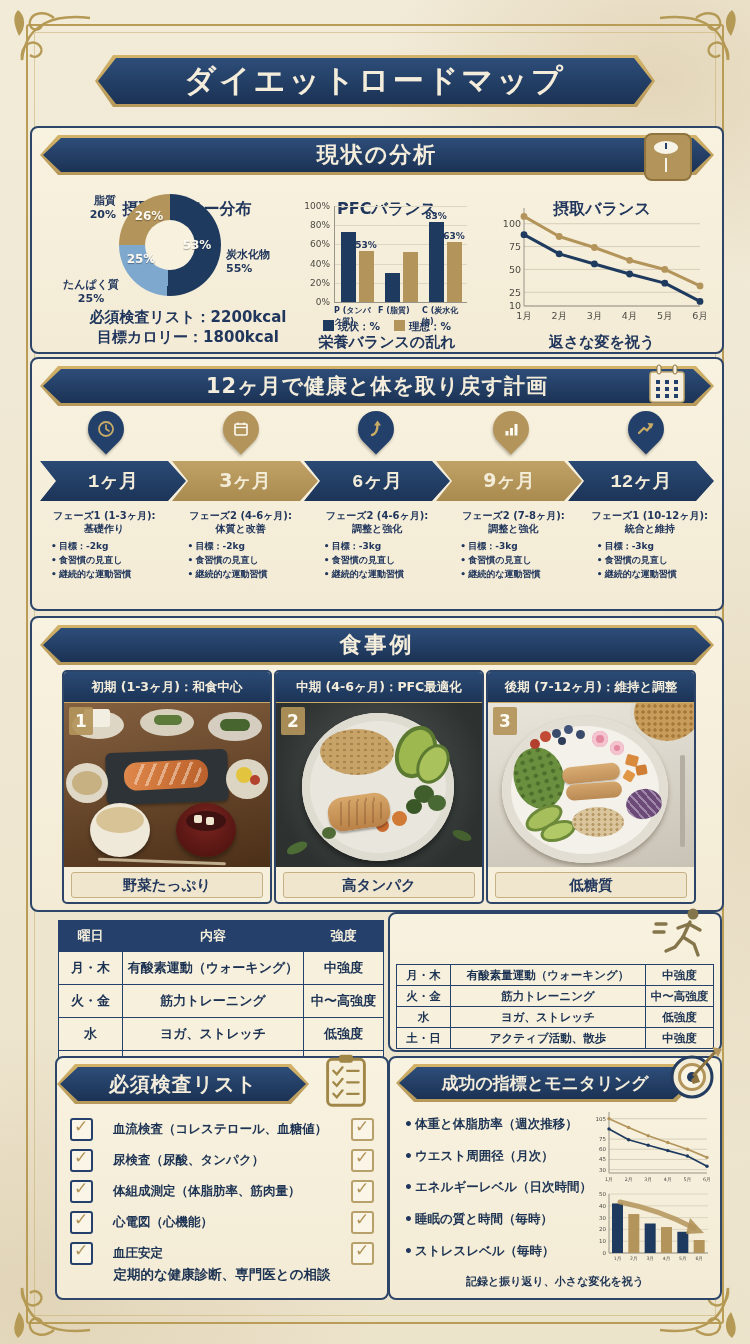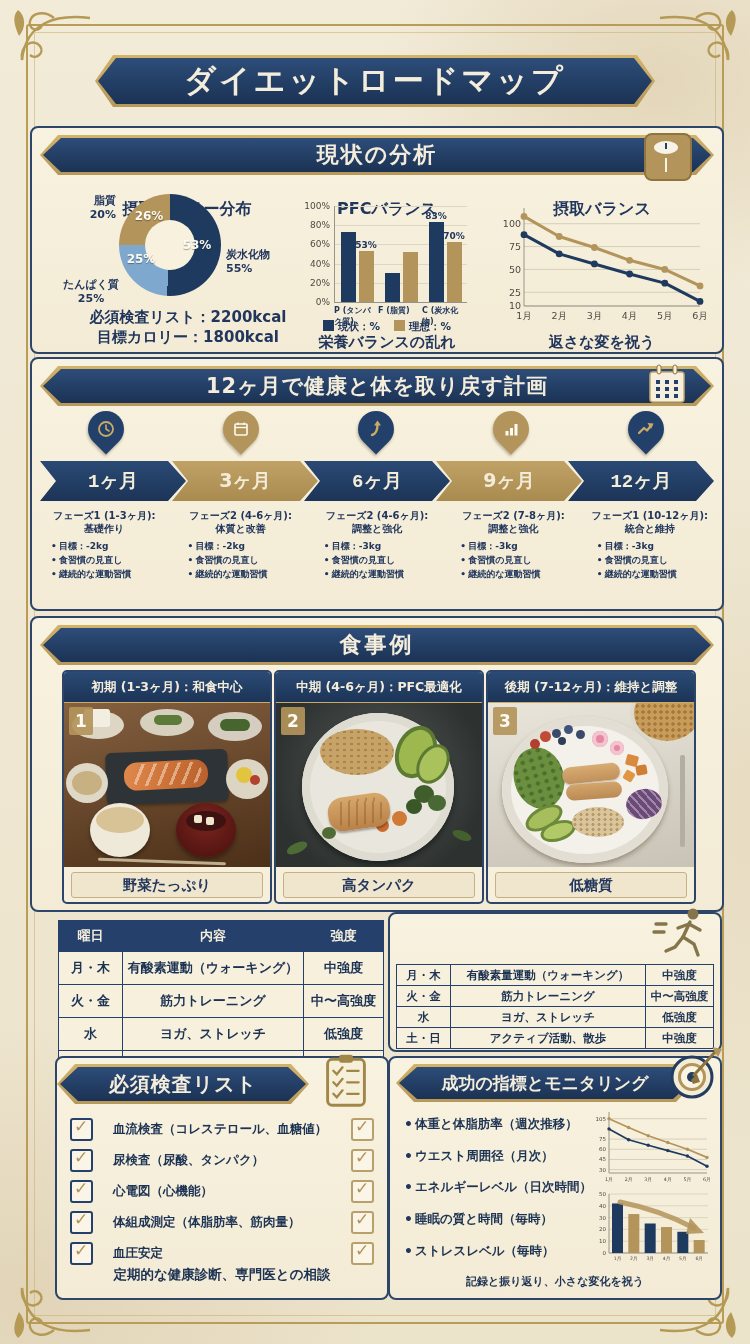--- a/index.html
+++ b/index.html
@@ -176,21 +176,21 @@
           <div class="pfc-grid" style="top: 57.6px;"></div>
           <div class="pfc-grid" style="top: 76.8px;"></div>
           <div class="bar" style="left: 5.5px; width: 15px; height: 70.08px; background: rgb(30, 58, 95);"></div>
           <div class="bar" style="left: 23.5px; width: 15px; height: 50.88px; background: rgb(179, 148, 90);"></div>
           <div class="bar-lbl" style="left: 14px; bottom: 51.88px;">53%</div>
           <div class="bar" style="left: 49.5px; width: 15px; height: 28.8px; background: rgb(30, 58, 95);"></div>
           <div class="bar" style="left: 67.5px; width: 15px; height: 49.92px; background: rgb(179, 148, 90);"></div>
           <div class="bar" style="left: 93.5px; width: 15px; height: 79.68px; background: rgb(30, 58, 95);"></div>
           <div class="bar-lbl" style="left: 84px; bottom: 80.68px;">83%</div>
           <div class="bar" style="left: 111.5px; width: 15px; height: 60.48px; background: rgb(179, 148, 90);"></div>
-          <div class="bar-lbl" style="left: 102px; bottom: 61.48px;">70%</div>
+          <div class="bar-lbl" style="left: 102px; bottom: 61.48px;">63%</div>
         </div>
     <span class="pfc-ytick" style="top: -3px;">100%</span>
         <span class="pfc-ytick" style="top: 16.2px;">80%</span>
         <span class="pfc-ytick" style="top: 35.4px;">60%</span>
         <span class="pfc-ytick" style="top: 54.6px;">40%</span>
         <span class="pfc-ytick" style="top: 73.8px;">20%</span>
         <span class="pfc-ytick" style="top: 93px;">0%</span>
         <div class="pfc-xlbl" style="left: 36px; width: 44px;">P (タンパク質)</div>
         <div class="pfc-xlbl" style="left: 80px; width: 44px;">F (脂質)</div>
         <div class="pfc-xlbl" style="left: 124px; width: 44px;">C (炭水化物)</div>
@@ -551,26 +551,26 @@
           <span class="chk-txt">血流検査（コレステロール、血糖値）</span>
           <span class="cb cb-gold"></span>
         </div>
       <div class="chk-row">
           <span class="cb"></span>
           <span class="chk-txt">尿検査（尿酸、タンパク）</span>
           <span class="cb cb-gold"></span>
         </div>
       <div class="chk-row">
           <span class="cb"></span>
-          <span class="chk-txt">心電図（心機能）</span>
+          <span class="chk-txt">体組成測定（体脂肪率、筋肉量）</span>
           <span class="cb cb-gold"></span>
         </div>
       <div class="chk-row">
           <span class="cb"></span>
-          <span class="chk-txt">体組成測定（体脂肪率、筋肉量）</span>
+          <span class="chk-txt">心電図（心機能）</span>
           <span class="cb cb-gold"></span>
         </div>
       <div class="chk-row">
           <span class="cb"></span>
           <span class="chk-txt">血圧安定</span>
           <span class="cb cb-gold"></span>
         </div>
     </div>
     <div class="foot" style="bottom:14px;font-size:13.5px;">定期的な健康診断、専門医との相談</div>
   </div>

